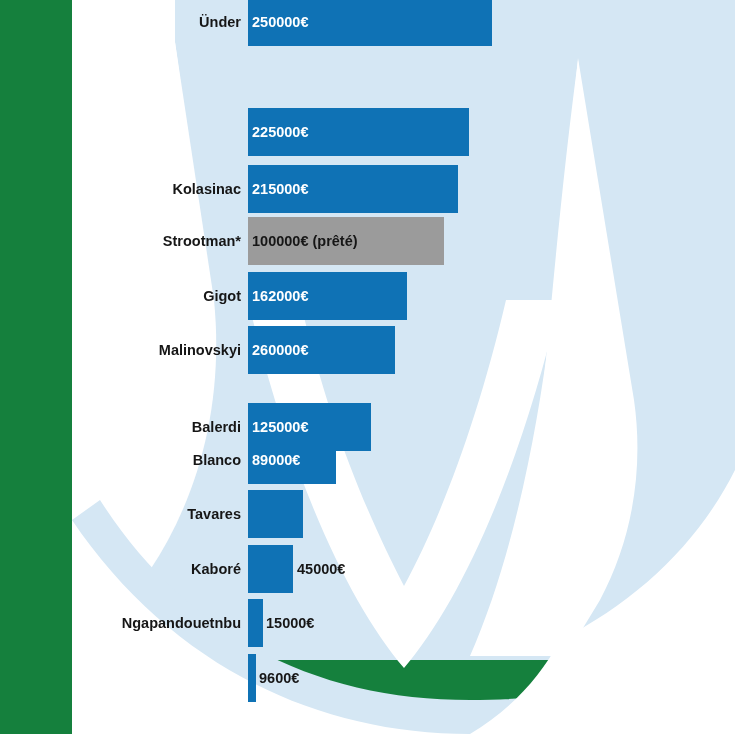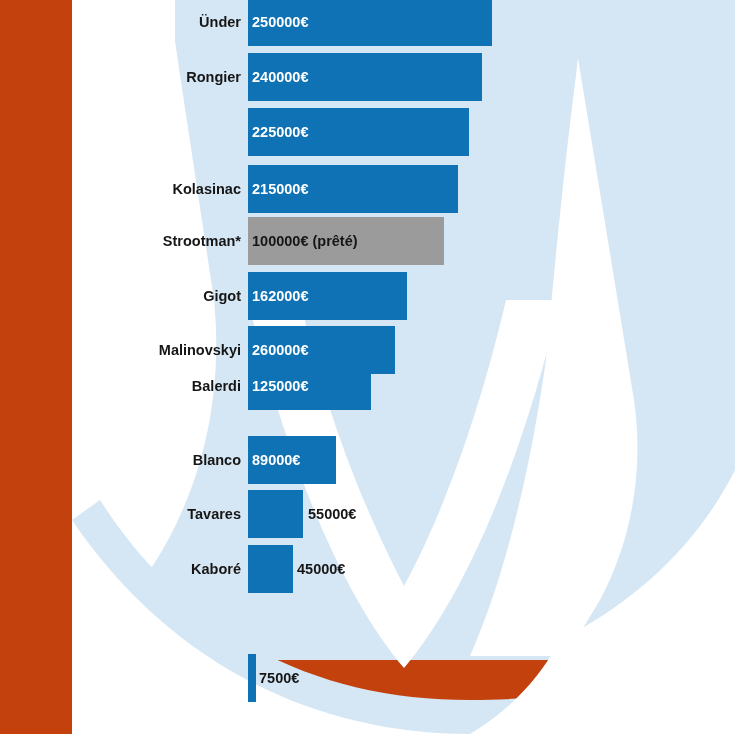--- a/index.html
+++ b/index.html
@@ -8,21 +8,21 @@
     background: #ffffff;
   }
   body {
     font-family: "Liberation Sans", sans-serif;
   }
   #chart-root {
     position: relative;
     width: 735px;
     height: 734px;
     overflow: hidden;
-    background: #c2410c;
+    background: #15803d;
   }
   
   #bg-panel {
     position: absolute;
     left: 72px;
     top: 0;
     width: 663px;
     height: 660px;
     background: #d5e7f4;
   }
@@ -132,25 +132,20 @@
   </svg>
 
   <div id="plot">
 
     <div class="row" style="top:-2px;">
       <div class="cat-label">Ünder</div>
       <div class="bar" style="width:244px;"></div>
       <div class="val-in">250000€</div>
     </div>
 
-    <div class="row" style="top:53px;">
-      <div class="cat-label">Rongier</div>
-      <div class="bar" style="width:234px;"></div>
-      <div class="val-in">240000€</div>
-    </div>
 
     <div class="row" style="top:108px;">
       <div class="bar" style="width:221px;"></div>
       <div class="val-in">225000€</div>
     </div>
 
     <div class="row" style="top:165px;">
       <div class="cat-label">Kolasinac</div>
       <div class="bar" style="width:210px;"></div>
       <div class="val-in">215000€</div>
@@ -167,44 +162,48 @@
       <div class="bar" style="width:159px;"></div>
       <div class="val-in">162000€</div>
     </div>
 
     <div class="row" style="top:326px;">
       <div class="cat-label">Malinovskyi</div>
       <div class="bar" style="width:147px;"></div>
       <div class="val-in">260000€</div>
     </div>
 
-    <div class="row" style="top:362px;">
+    <div class="row" style="top:403px;">
       <div class="cat-label">Balerdi</div>
       <div class="bar" style="width:123px;"></div>
       <div class="val-in">125000€</div>
     </div>
 
     <div class="row" style="top:436px;">
       <div class="cat-label">Blanco</div>
       <div class="bar" style="width:88px;"></div>
       <div class="val-in">89000€</div>
     </div>
 
     <div class="row" style="top:490px;">
       <div class="cat-label">Tavares</div>
       <div class="bar" style="width:55px;"></div>
-      <div class="val-out" style="left:308px;">55000€</div>
     </div>
 
     <div class="row" style="top:545px;">
       <div class="cat-label">Kaboré</div>
       <div class="bar" style="width:45px;"></div>
       <div class="val-out" style="left:297px;">45000€</div>
     </div>
 
+    <div class="row" style="top:599px;">
+      <div class="cat-label">Ngapandouetnbu</div>
+      <div class="bar" style="width:15px;"></div>
+      <div class="val-out" style="left:266px;">15000€</div>
+    </div>
 
     <div class="row" style="top:654px;">
       <div class="bar" style="width:8px;"></div>
-      <div class="val-out" style="left:259px;">7500€</div>
+      <div class="val-out" style="left:259px;">9600€</div>
     </div>
 
   </div>
 </div>
 
 </body></html>

